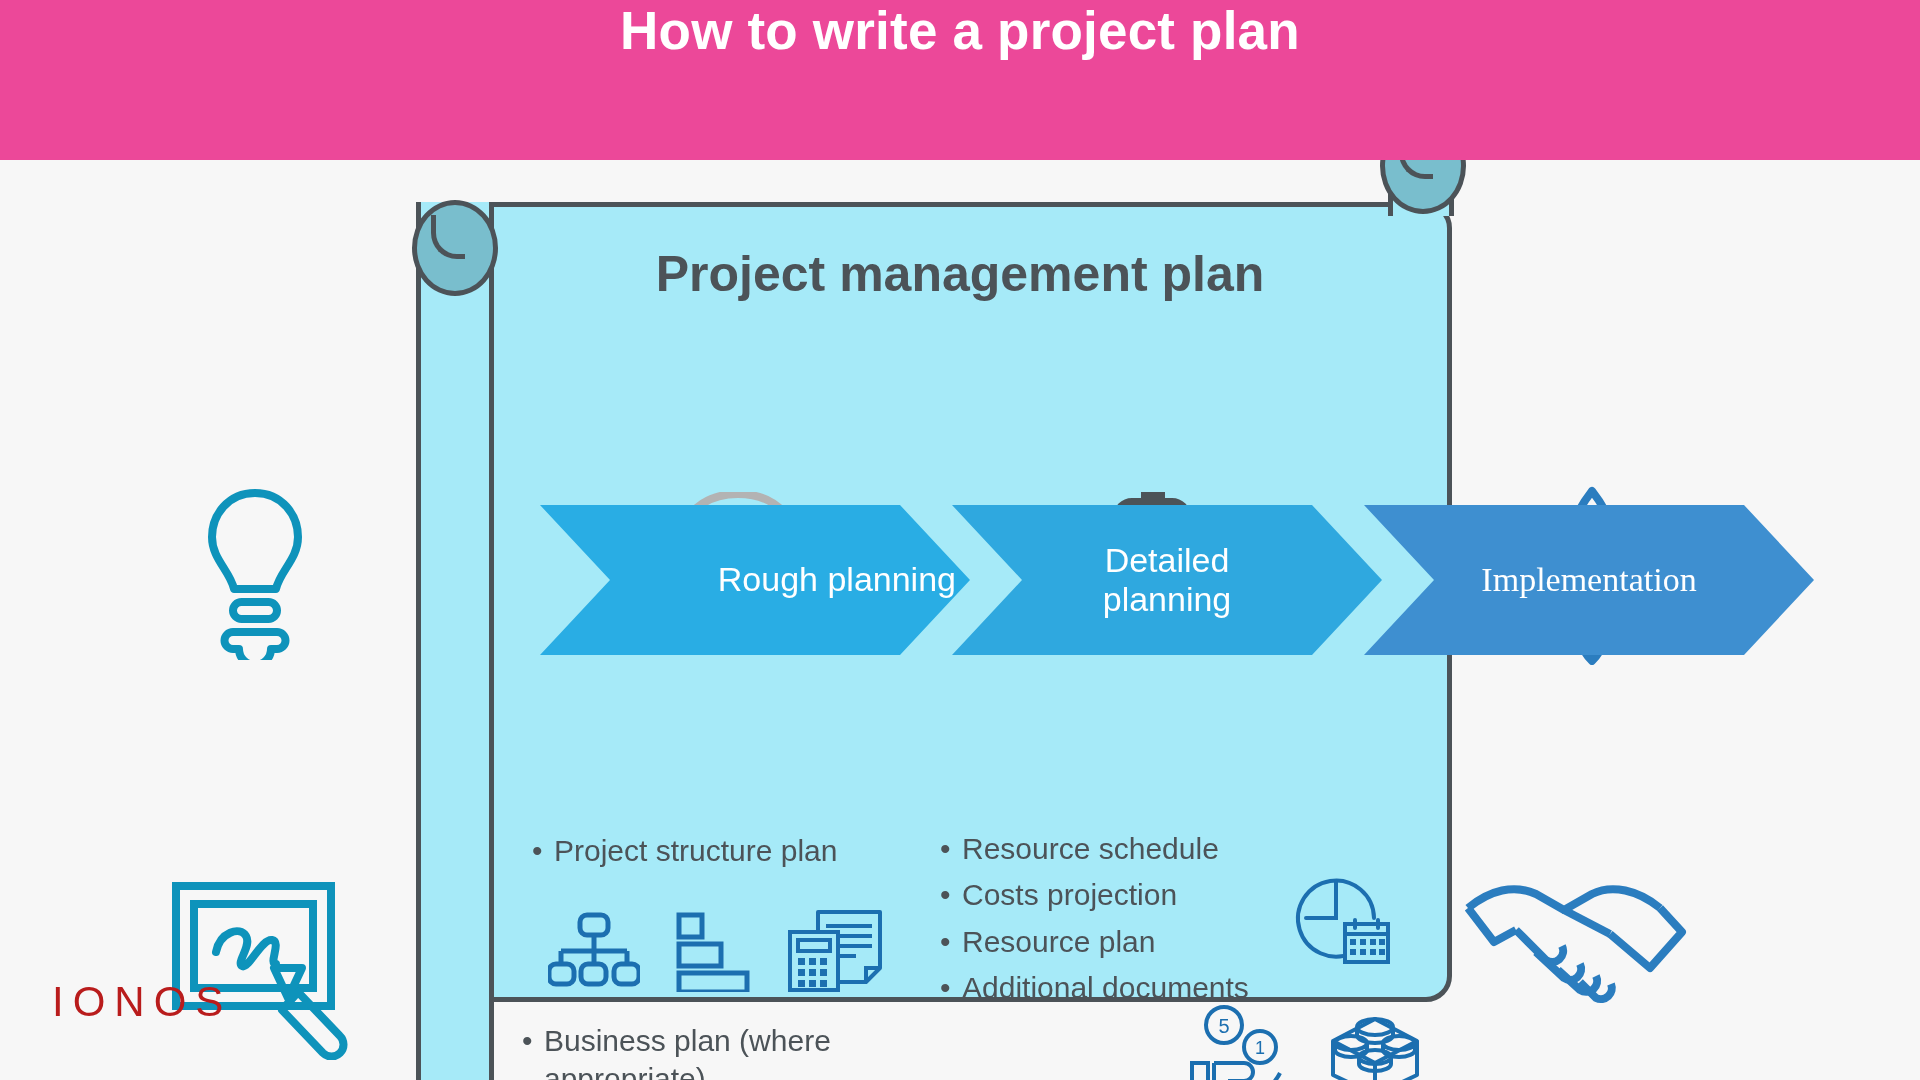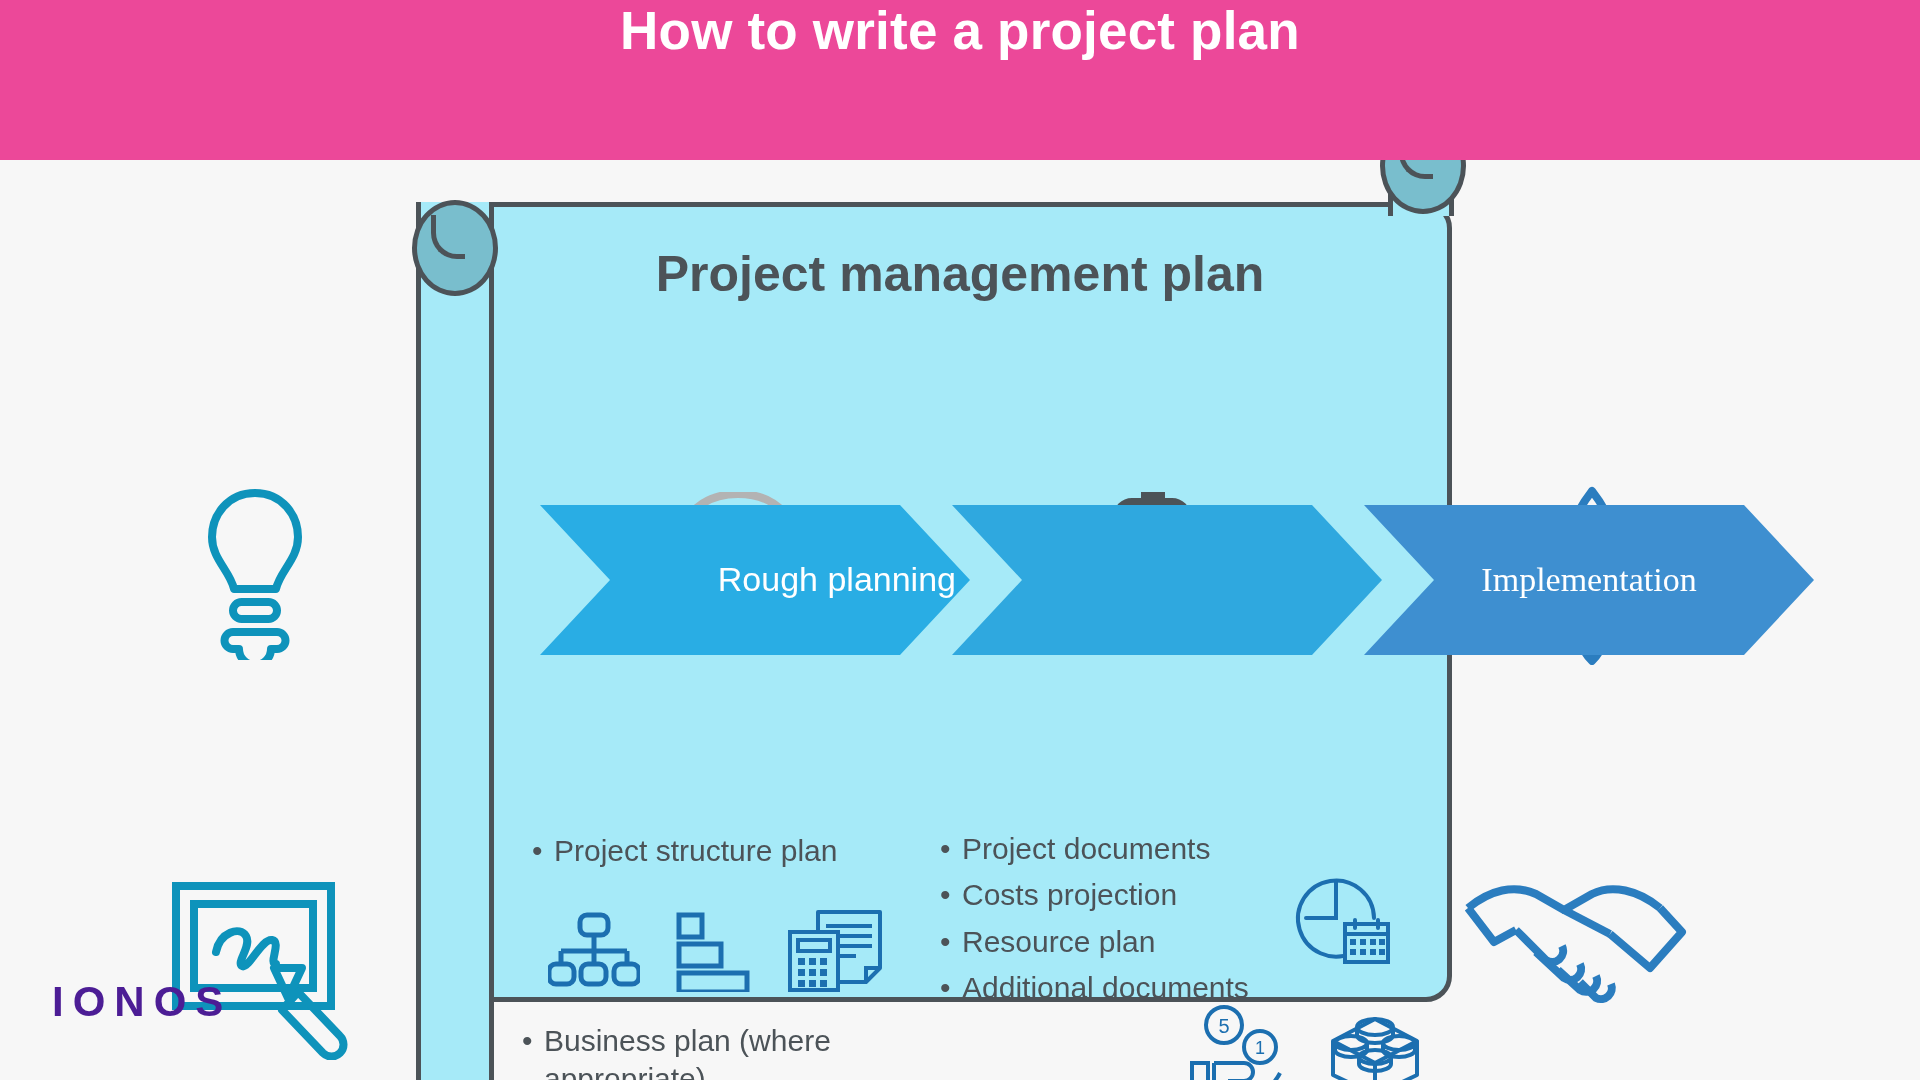--- a/index.html
+++ b/index.html
@@ -230,23 +230,23 @@
   .ic-rocket     { left: 1540px; top: 325px; }
   .ic-handshake  { left: 1460px; top: 700px; }
   .ic-people     { left: 660px; top: 332px; z-index: 9; }
   .ic-clipboard  { left: 1085px; top: 332px; z-index: 9; }
 
   
   .logo {
     position: absolute;
     left: 52px;
     top: 978px;
-    color: #4c1d95;
+    color: #b91c1c;
     font-size: 42px;
-    font-weight: bold;
+    font-weight: normal;
     letter-spacing: 9px;
     z-index: 30;
   }
 </style>
 </head>
 <body>
 
 <div class="header">
   <div class="header-title">How to write a project plan</div>
 </div>
@@ -335,20 +335,22 @@
       <svg width="430" height="150" viewBox="0 0 430 150" preserveAspectRatio="none" style="position:absolute;left:0;top:0;">
         <polygon points="0,0 360,0 430,75 360,150 0,150 70,75" fill="#29ADE4"></polygon>
       </svg>
       <div class="arrow-label">Rough planning</div>
     </div>
 
     <div class="arrow" style="left:952px; width:430px;">
       <svg width="430" height="150" viewBox="0 0 430 150" preserveAspectRatio="none" style="position:absolute;left:0;top:0;">
         <polygon points="0,0 360,0 430,75 360,150 0,150 70,75" fill="#2FA8DF"></polygon>
       </svg>
+      <div class="arrow-label arrow-label-multiline" style="white-space:pre-line;">Detailed
+planning</div>
     </div>
 
     <div class="arrow" style="left:1364px; width:450px;font-family:Liberation Serif, serif;">
       <svg width="450" height="150" viewBox="0 0 450 150" preserveAspectRatio="none" style="position:absolute;left:0;top:0;">
         <polygon points="0,0 380,0 450,75 380,150 0,150 70,75" fill="#3E8FD0"></polygon>
       </svg>
       <div class="arrow-label">Implementation</div>
     </div>
   </div>
 
@@ -397,21 +399,21 @@
   <div class="bullets bullets-left2">
     <div class="bullet">
       <span class="dot">•</span>
       <span class="txt">Business plan (where appropriate)</span>
     </div>
   </div>
 
   <div class="bullets bullets-right">
     <div class="bullet">
       <span class="dot">•</span>
-      <span class="txt">Project documents</span>
+      <span class="txt">Resource schedule</span>
     </div>
     <div class="bullet">
       <span class="dot">•</span>
       <span class="txt">Costs projection</span>
     </div>
     <div class="bullet">
       <span class="dot">•</span>
       <span class="txt">Resource plan</span>
     </div>
     <div class="bullet">

